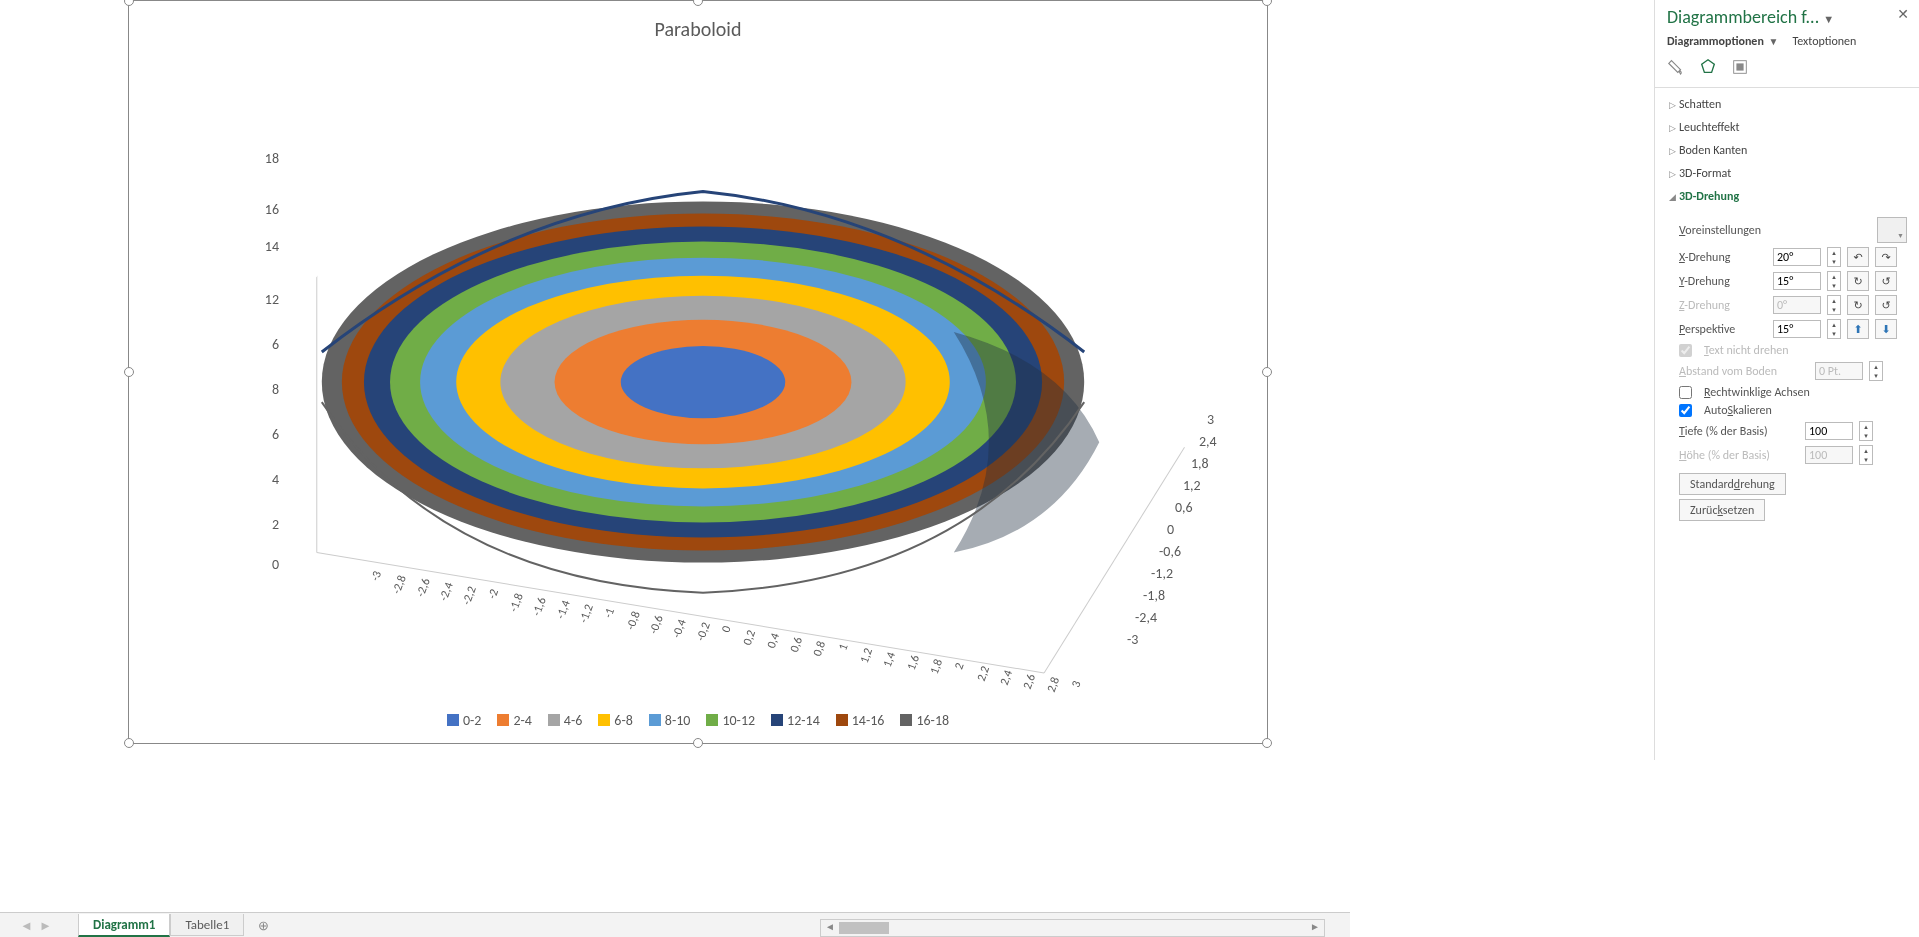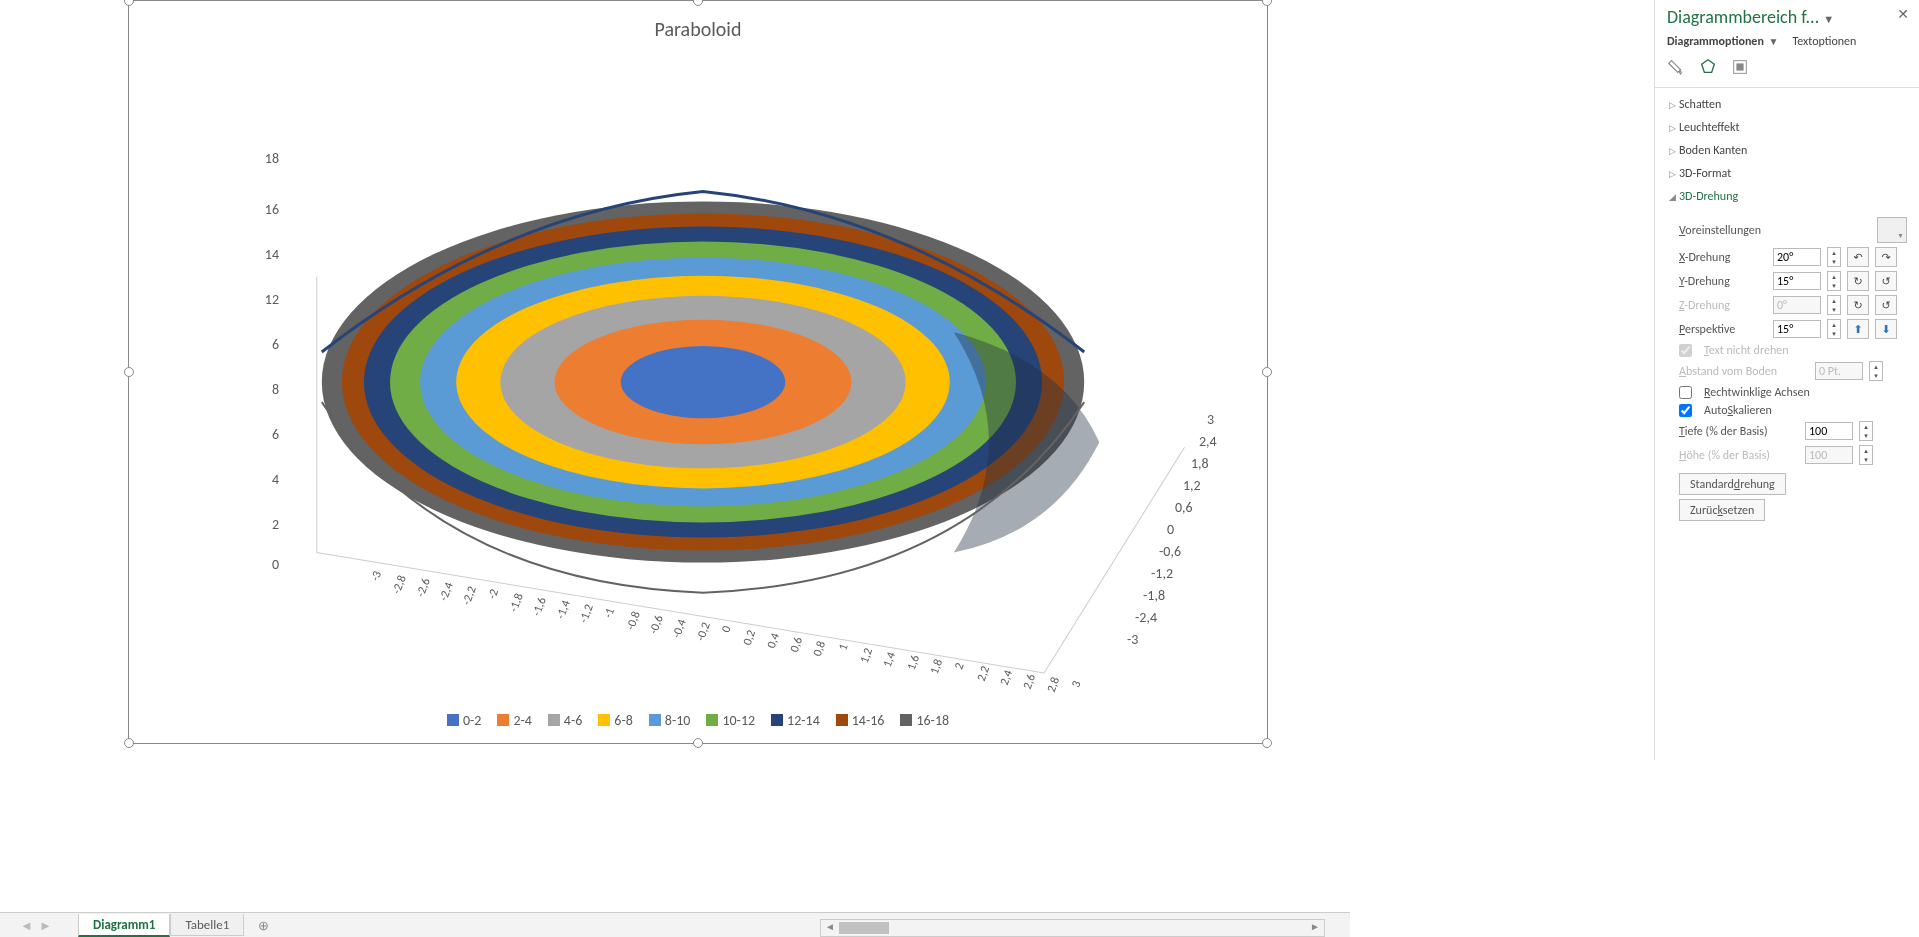--- a/index.html
+++ b/index.html
@@ -54,21 +54,21 @@
 .pane-close { color: #666; font-size: 14px; }
 .pane-sub { display: flex; gap: 14px; margin-top: 6px; font-size: 12px; }
 .pane-sub .opt { font-weight: bold; }
 .pane-sub .vee { font-size: 10px; color: #666; margin-left: 2px; }
 .pane-icons { display: flex; gap: 14px; margin: 10px 0 8px 0; }
 .pane-icons svg { width: 18px; height: 18px; }
 .pane-body { border-top: 1px solid #ddd; padding-top: 4px; }
 .acc-item { padding: 4px 0 4px 14px; cursor: default; }
 .acc-tri { display: inline-block; width: 10px; color: #888; font-size: 9px; }
 .acc-label { font-size: 12px; }
-.acc-item.active .acc-label { color: #217346; font-weight: normal; }
+.acc-item.active .acc-label { color: #217346; font-weight: bold; }
 .acc-content { padding: 6px 12px 6px 24px; font-size: 12px; color: #555; }
 .row { display: flex; align-items: center; margin: 4px 0; gap: 6px; }
 .row .lab { width: 88px; }
 .row input[type=text] { width: 48px; padding: 1px 3px; font-size: 12px; border: 1px solid #bbb; }
 .row .spin { width: 14px; height: 20px; border: 1px solid #bbb; display: flex; flex-direction: column; font-size: 7px; color: #555; }
 .row .spin div { flex: 1; text-align: center; }
 .ibtn { width: 22px; height: 20px; border: 1px solid #bbb; background: #f7f7f7; display: inline-flex; align-items: center; justify-content: center; font-size: 11px; color: #444; }
 .ibtn.blue { color: #2e75b6; }
 .row.disabled { color: #bbb; }
 .row.disabled input { color: #bbb; background: #f7f7f7; }
@@ -90,21 +90,21 @@
     <div class="sel-handle mr"></div>
     <div class="sel-handle bl"></div>
     <div class="sel-handle bm"></div>
     <div class="sel-handle br"></div>
 
     <div class="chart-title">Paraboloid</div>
 
     <div class="z-axis">
       <div style="top:49px">18</div>
       <div style="top:100px">16</div>
-      <div style="top:145px">14</div>
+      <div style="top:137px">14</div>
       <div style="top:190px">12</div>
       <div style="top:235px">6</div>
       <div style="top:280px">8</div>
       <div style="top:325px">6</div>
       <div style="top:370px">4</div>
       <div style="top:415px">2</div>
       <div style="top:455px">0</div>
     </div>
 
     <div class="plot-area">

